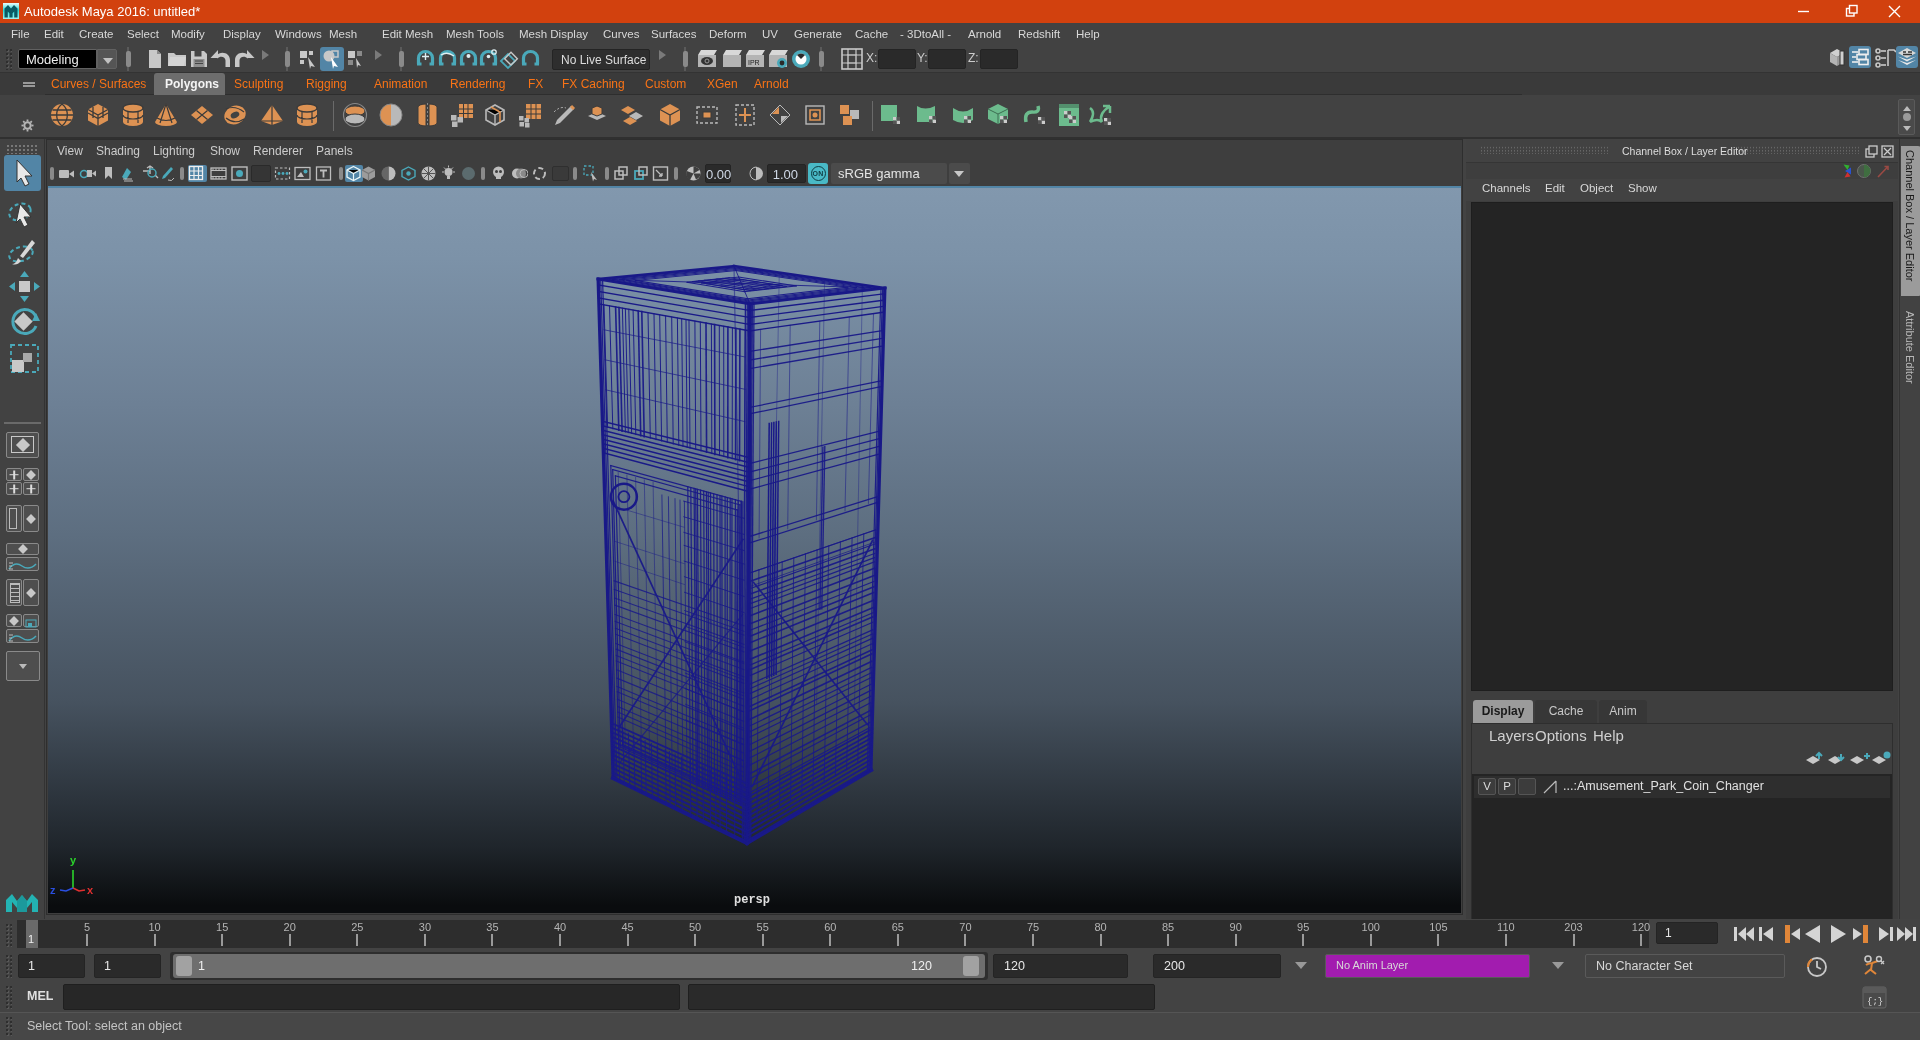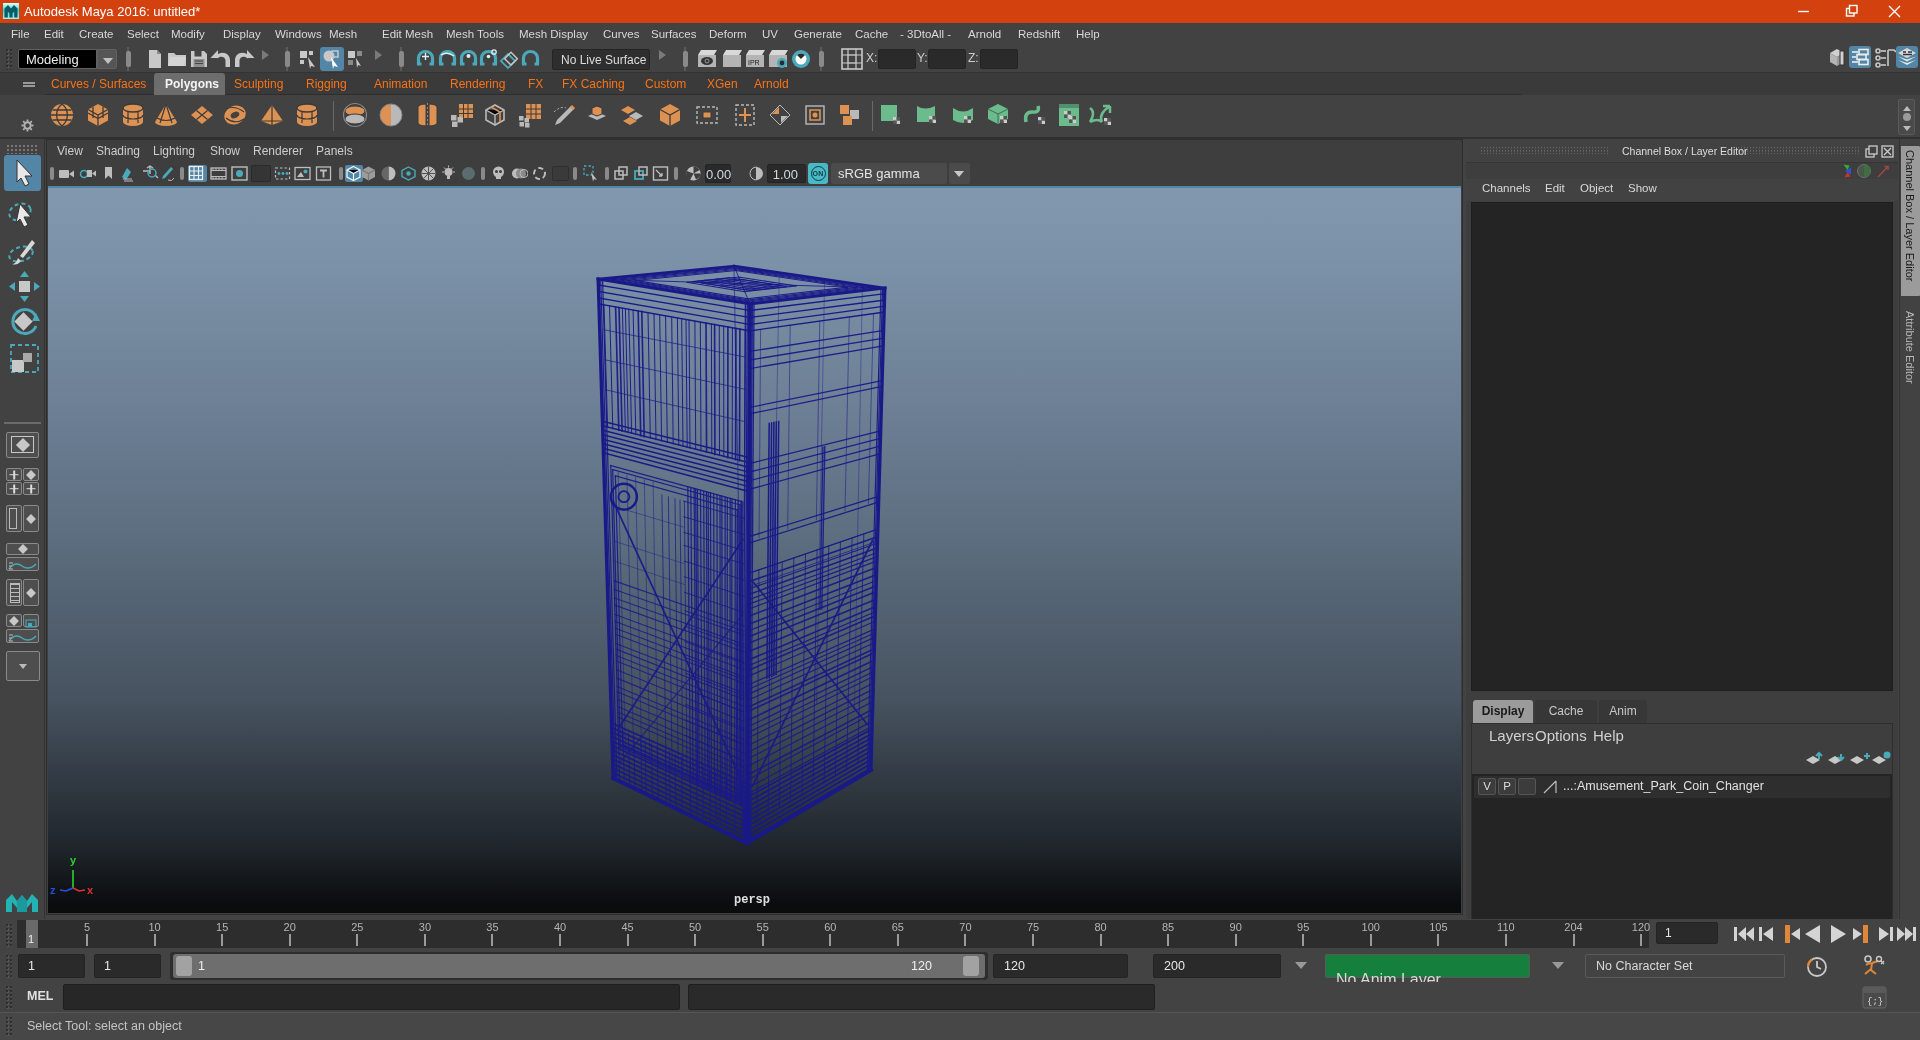--- a/index.html
+++ b/index.html
@@ -1175,21 +1175,21 @@
         <span class="tlabel" style="left:1218.7px">90</span>
         <div class="tick" style="left:1285.2px"></div>
         <span class="tlabel" style="left:1286.2px">95</span>
         <div class="tick" style="left:1352.8px"></div>
         <span class="tlabel" style="left:1353.8px">100</span>
         <div class="tick" style="left:1420.4px"></div>
         <span class="tlabel" style="left:1421.4px">105</span>
         <div class="tick" style="left:1487.9px"></div>
         <span class="tlabel" style="left:1488.9px">110</span>
         <div class="tick" style="left:1555.5px"></div>
-        <span class="tlabel" style="left:1556.5px">204</span>
+        <span class="tlabel" style="left:1556.5px">203</span>
         <div class="tick" style="left:1623.0px"></div>
         <span class="tlabel" style="left:1624.0px">120</span>
       </div>
       <div class="darkfield" style="left:1656px;top:3px;width:62px;height:22px;padding:3px 0 0 8px;font-size:12px">1</div>
       <svg class="playbtn" style="left:1732px" width="24" height="24">
         <rect x="2" y="5" width="3" height="14" fill="#d4d4d4"></rect>
         <path d="M14 5 L6 12 L14 19 Z" fill="#d4d4d4"></path>
         <path d="M22 5 L14 12 L22 19 Z" fill="#d4d4d4"></path>
       </svg>
       <svg class="playbtn" style="left:1755px" width="24" height="24">
@@ -1226,21 +1226,21 @@
       <div class="darkfield" style="left:94px;top:4px;width:67px;height:24px;padding:4px 0 0 9px;font-size:12.5px">1</div>
       <div class="abs" style="left:170px;top:2px;width:818px;height:28px;background:#2e2e2e;border-radius:3px"></div>
       <div class="abs" style="left:173px;top:4px;width:812px;height:24px;background:#6e6e6e;border-radius:3px"></div>
       <div class="abs" style="left:176px;top:6px;width:16px;height:20px;background:#a2a2a2;border-radius:3px"></div>
       <span class="abs" style="left:198px;top:9px;font-size:12.5px;color:#f0f0f0">1</span>
       <span class="abs" style="left:911px;top:9px;font-size:12.5px;color:#f0f0f0">120</span>
       <div class="abs" style="left:963px;top:6px;width:16px;height:20px;background:#a2a2a2;border-radius:3px"></div>
       <div class="darkfield" style="left:993px;top:4px;width:135px;height:24px;padding:4px 0 0 10px;font-size:12.5px">120</div>
       <div class="darkfield" style="left:1153px;top:4px;width:128px;height:24px;padding:4px 0 0 10px;font-size:12.5px">200</div>
       <div class="abs" style="left:1295px;top:12px;width:0;height:0;border:6px solid transparent;border-top:7px solid #999"></div>
-      <div class="abs" style="left:1325px;top:4px;width:205px;height:24px;background:#15803d;border:1px solid #5a5a5a;border-radius:2px;font-size:16px;color:#d8d8d8;padding:16px 0 0 10px">No Anim Layer</div>
+      <div class="abs" style="left:1325px;top:4px;width:205px;height:24px;background:#a21caf;border:1px solid #5a5a5a;border-radius:2px;font-size:11px;color:#d8d8d8;padding:4px 0 0 10px">No Anim Layer</div>
       <div class="abs" style="left:1552px;top:12px;width:0;height:0;border:6px solid transparent;border-top:7px solid #999"></div>
       <div class="abs" style="left:1585px;top:4px;width:200px;height:24px;background:#434343;border:1px solid #5a5a5a;border-radius:2px;font-size:12.5px;color:#d8d8d8;padding:4px 0 0 10px">No Character Set</div>
       <svg class="abs" style="left:1805px;top:5px" width="24" height="24">
         <circle cx="12" cy="12" r="9" fill="none" stroke="#c8c8c8" stroke-width="1.8"></circle>
         <path d="M12 6 L12 12 L16 14" stroke="#c8c8c8" stroke-width="1.8" fill="none"></path>
         <path d="M3 12 a9 9 0 0 1 4 -7.5" stroke="#e08639" stroke-width="2.2" fill="none"></path>
         <path d="M6 3.5 L7.5 5.5 L5 6.5 Z" fill="#e08639"></path>
       </svg>
       <svg class="abs" style="left:1858px;top:3px" width="28" height="26">
         <circle cx="10" cy="6" r="3" fill="none" stroke="#c8c8c8" stroke-width="1.6"></circle>

